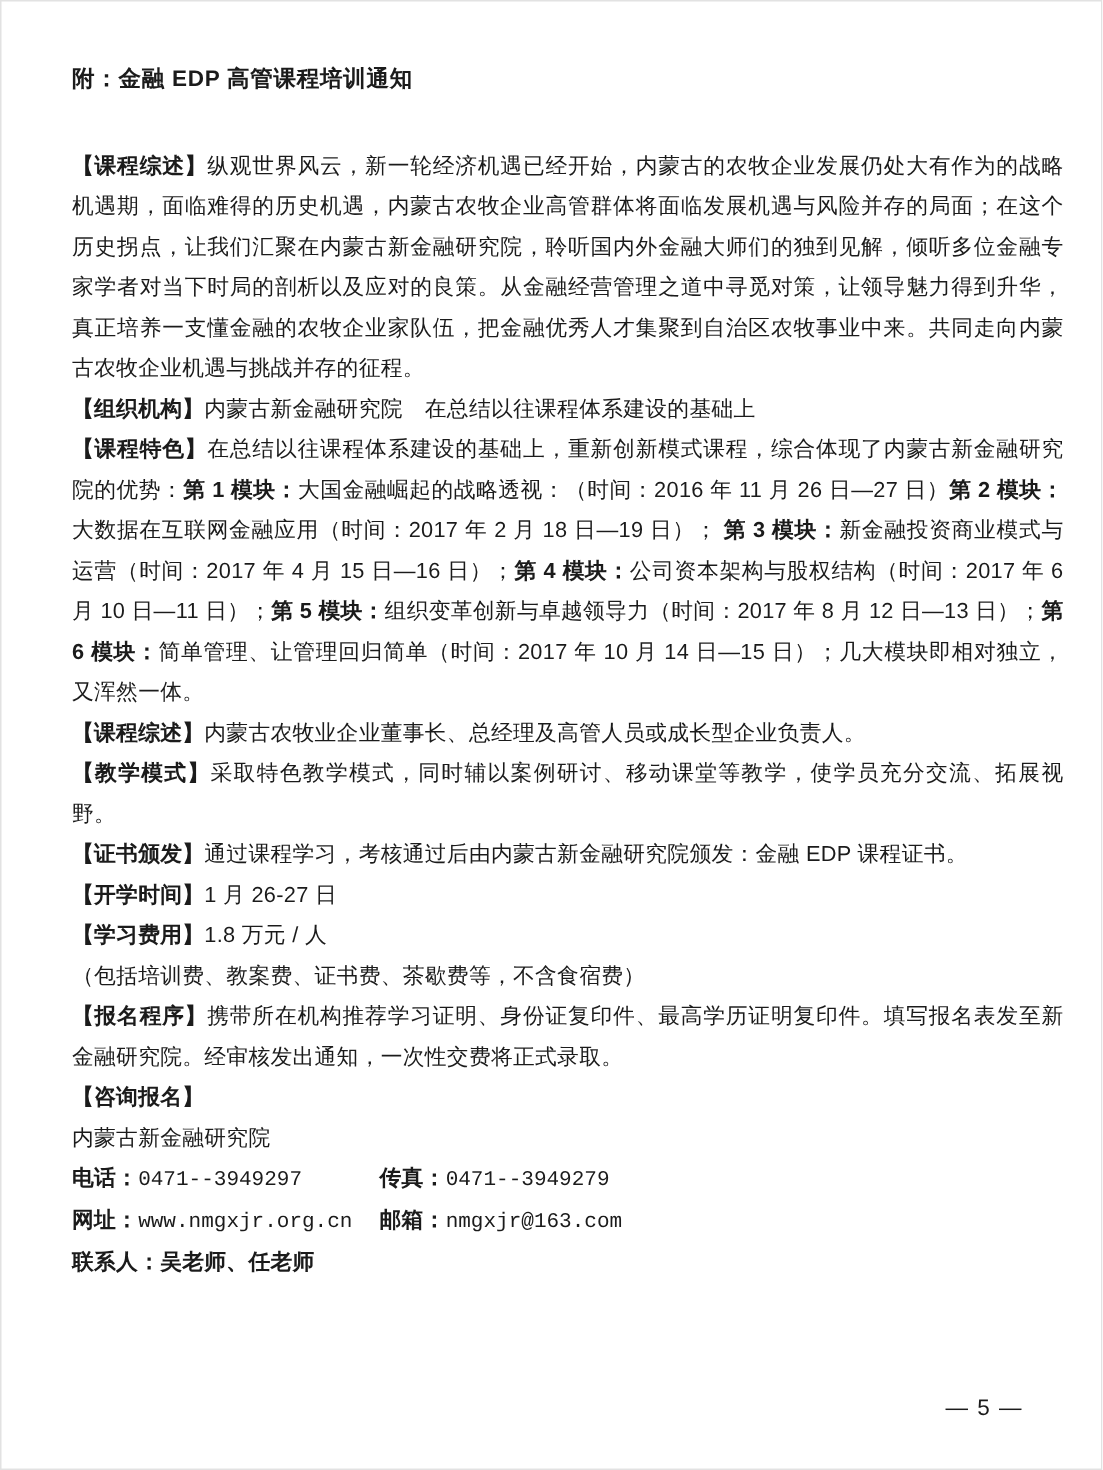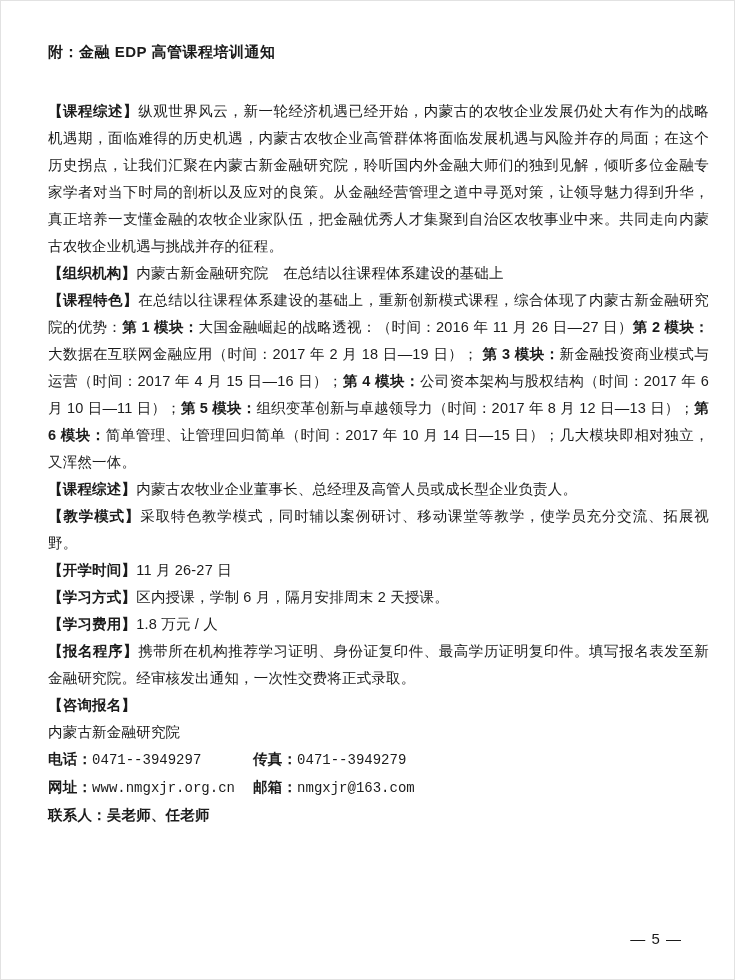--- a/index.html
+++ b/index.html
@@ -64,23 +64,24 @@
 <div class="page">
   <h1 class="title">附：金融 EDP 高管课程培训通知</h1>
 
   <div class="content">
     <div>
         <p><span class="b">【课程综述】</span><span>纵观世界风云，新一轮经济机遇已经开始，内蒙古的农牧企业发展仍处大有作为的战略机遇期，面临难得的历史机遇，内蒙古农牧企业高管群体将面临发展机遇与风险并存的局面；在这个历史拐点，让我们汇聚在内蒙古新金融研究院，聆听国内外金融大师们的独到见解，倾听多位金融专家学者对当下时局的剖析以及应对的良策。从金融经营管理之道中寻觅对策，让领导魅力得到升华，真正培养一支懂金融的农牧企业家队伍，把金融优秀人才集聚到自治区农牧事业中来。共同走向内蒙古农牧企业机遇与挑战并存的征程。</span></p>
         <p><span class="b">【组织机构】</span><span>内蒙古新金融研究院　在总结以往课程体系建设的基础上</span></p>
         <p><span class="b">【课程特色】</span><span>在总结以往课程体系建设的基础上，重新创新模式课程，综合体现了内蒙古新金融研究院的优势：</span><span class="b">第 1 模块：</span><span>大国金融崛起的战略透视：（时间：2016 年 11 月 26 日—27 日）</span><span class="b">第 2 模块：</span><span>大数据在互联网金融应用（时间：2017 年 2 月 18 日—19 日）； </span><span class="b">第 3 模块：</span><span>新金融投资商业模式与运营（时间：2017 年 4 月 15 日—16 日）；</span><span class="b">第 4 模块：</span><span>公司资本架构与股权结构（时间：2017 年 6 月 10 日—11 日）；</span><span class="b">第 5 模块：</span><span>组织变革创新与卓越领导力（时间：2017 年 8 月 12 日—13 日）；</span><span class="b">第 6 模块：</span><span>简单管理、让管理回归简单（时间：2017 年 10 月 14 日—15 日）；几大模块即相对独立，又浑然一体。</span></p>
         <p><span class="b">【课程综述】</span><span>内蒙古农牧业企业董事长、总经理及高管人员或成长型企业负责人。</span></p>
         <p><span class="b">【教学模式】</span><span>采取特色教学模式，同时辅以案例研讨、移动课堂等教学，使学员充分交流、拓展视野。</span></p>
-        <p><span class="b">【开学时间】</span><span>11 月 26-27 日</span></p>
-        <p><span class="b">【学习方式】</span><span>区内授课，学制 6 月，隔月安排周末 2 天授课。</span></p>
+        <p><span class="b">【证书颁发】</span><span>通过课程学习，考核通过后由内蒙古新金融研究院颁发：金融 EDP 课程证书。</span></p>
+        <p><span class="b">【开学时间】</span><span>1 月 26-27 日</span></p>
         <p><span class="b">【学习费用】</span><span>1.8 万元 / 人</span></p>
+        <p><span>（包括培训费、教案费、证书费、茶歇费等，不含食宿费）</span></p>
         <p><span class="b">【报名程序】</span><span>携带所在机构推荐学习证明、身份证复印件、最高学历证明复印件。填写报名表发至新金融研究院。经审核发出通知，一次性交费将正式录取。</span></p>
         <p><span class="b">【咨询报名】</span></p>
       </div>
     <div>
         <div class="contact-block">
           <p>内蒙古新金融研究院</p>
           <p class="contact-row"><span class="cell cell-fixed"><span class="b">电话：</span><span class="mono">0471--3949297</span></span><span class="cell"><span class="b">传真：</span><span class="mono">0471--3949279</span></span></p>
           <p class="contact-row"><span class="cell cell-fixed"><span class="b">网址：</span><span class="mono">www.nmgxjr.org.cn</span></span><span class="cell"><span class="b">邮箱：</span><span class="mono">nmgxjr@163.com</span></span></p>
           <p class="contact-row"><span class="cell"><span class="b">联系人：</span><span class="b">吴老师、任老师</span></span></p>
         </div>

